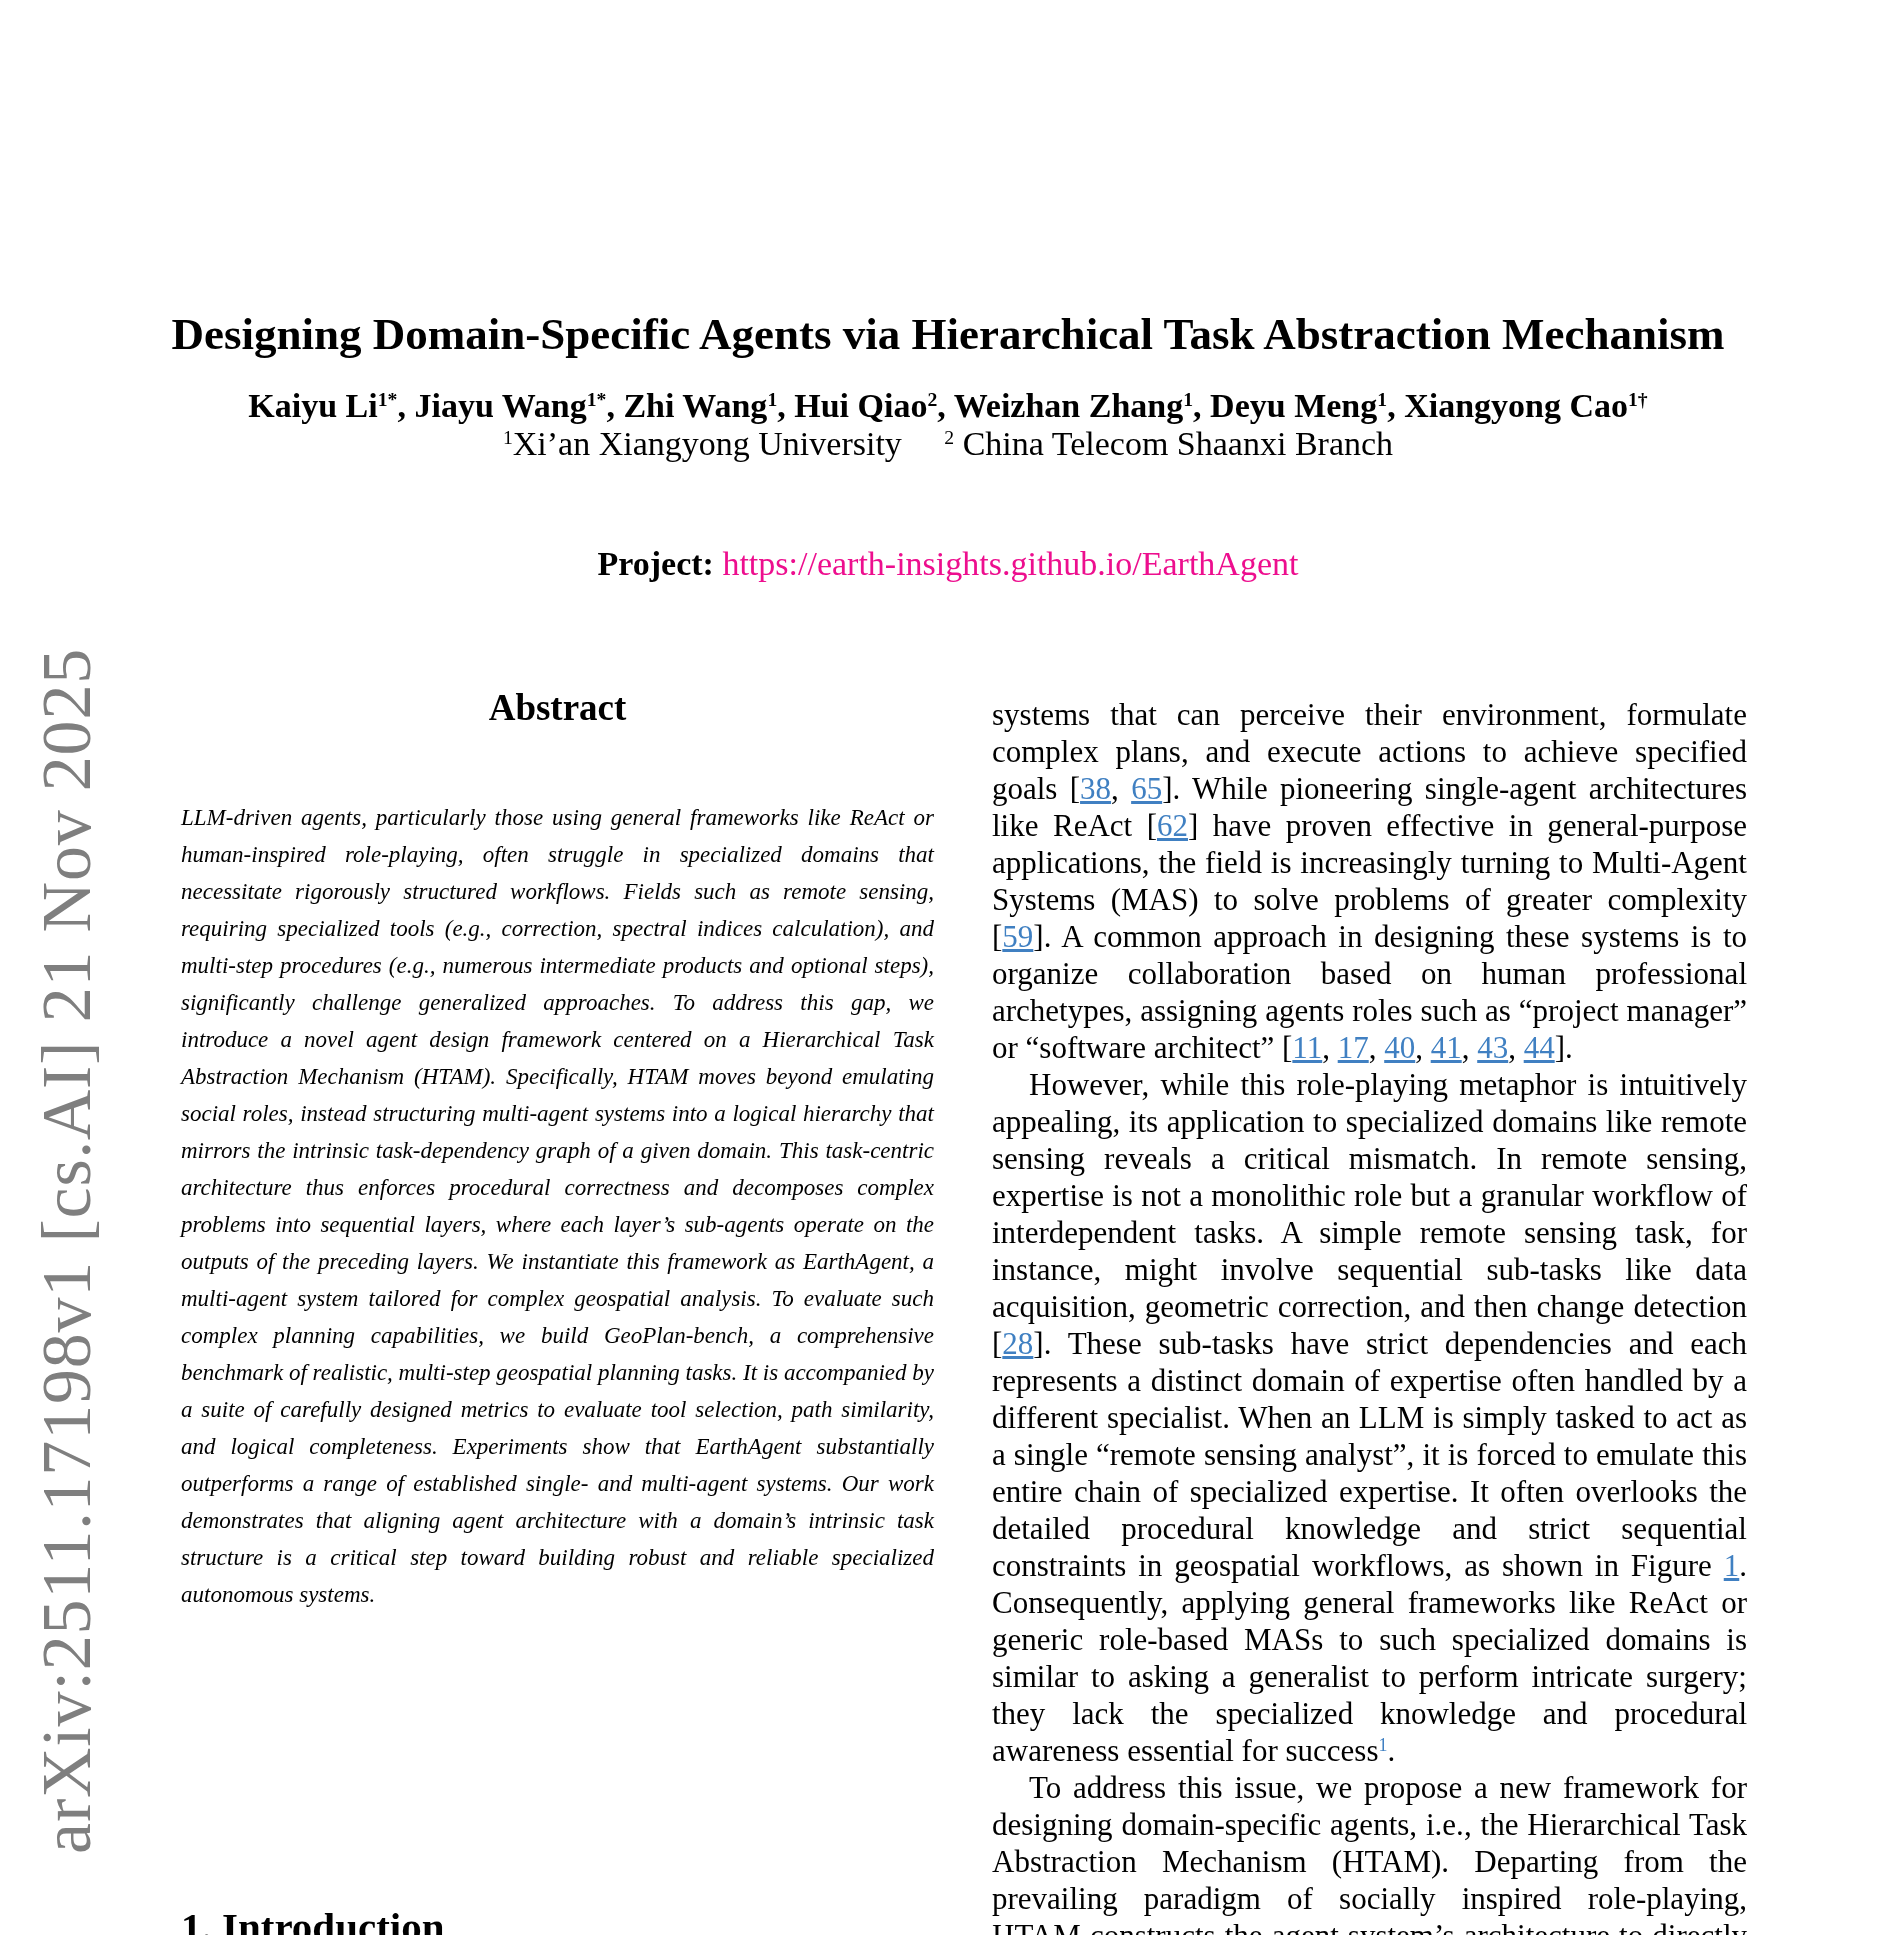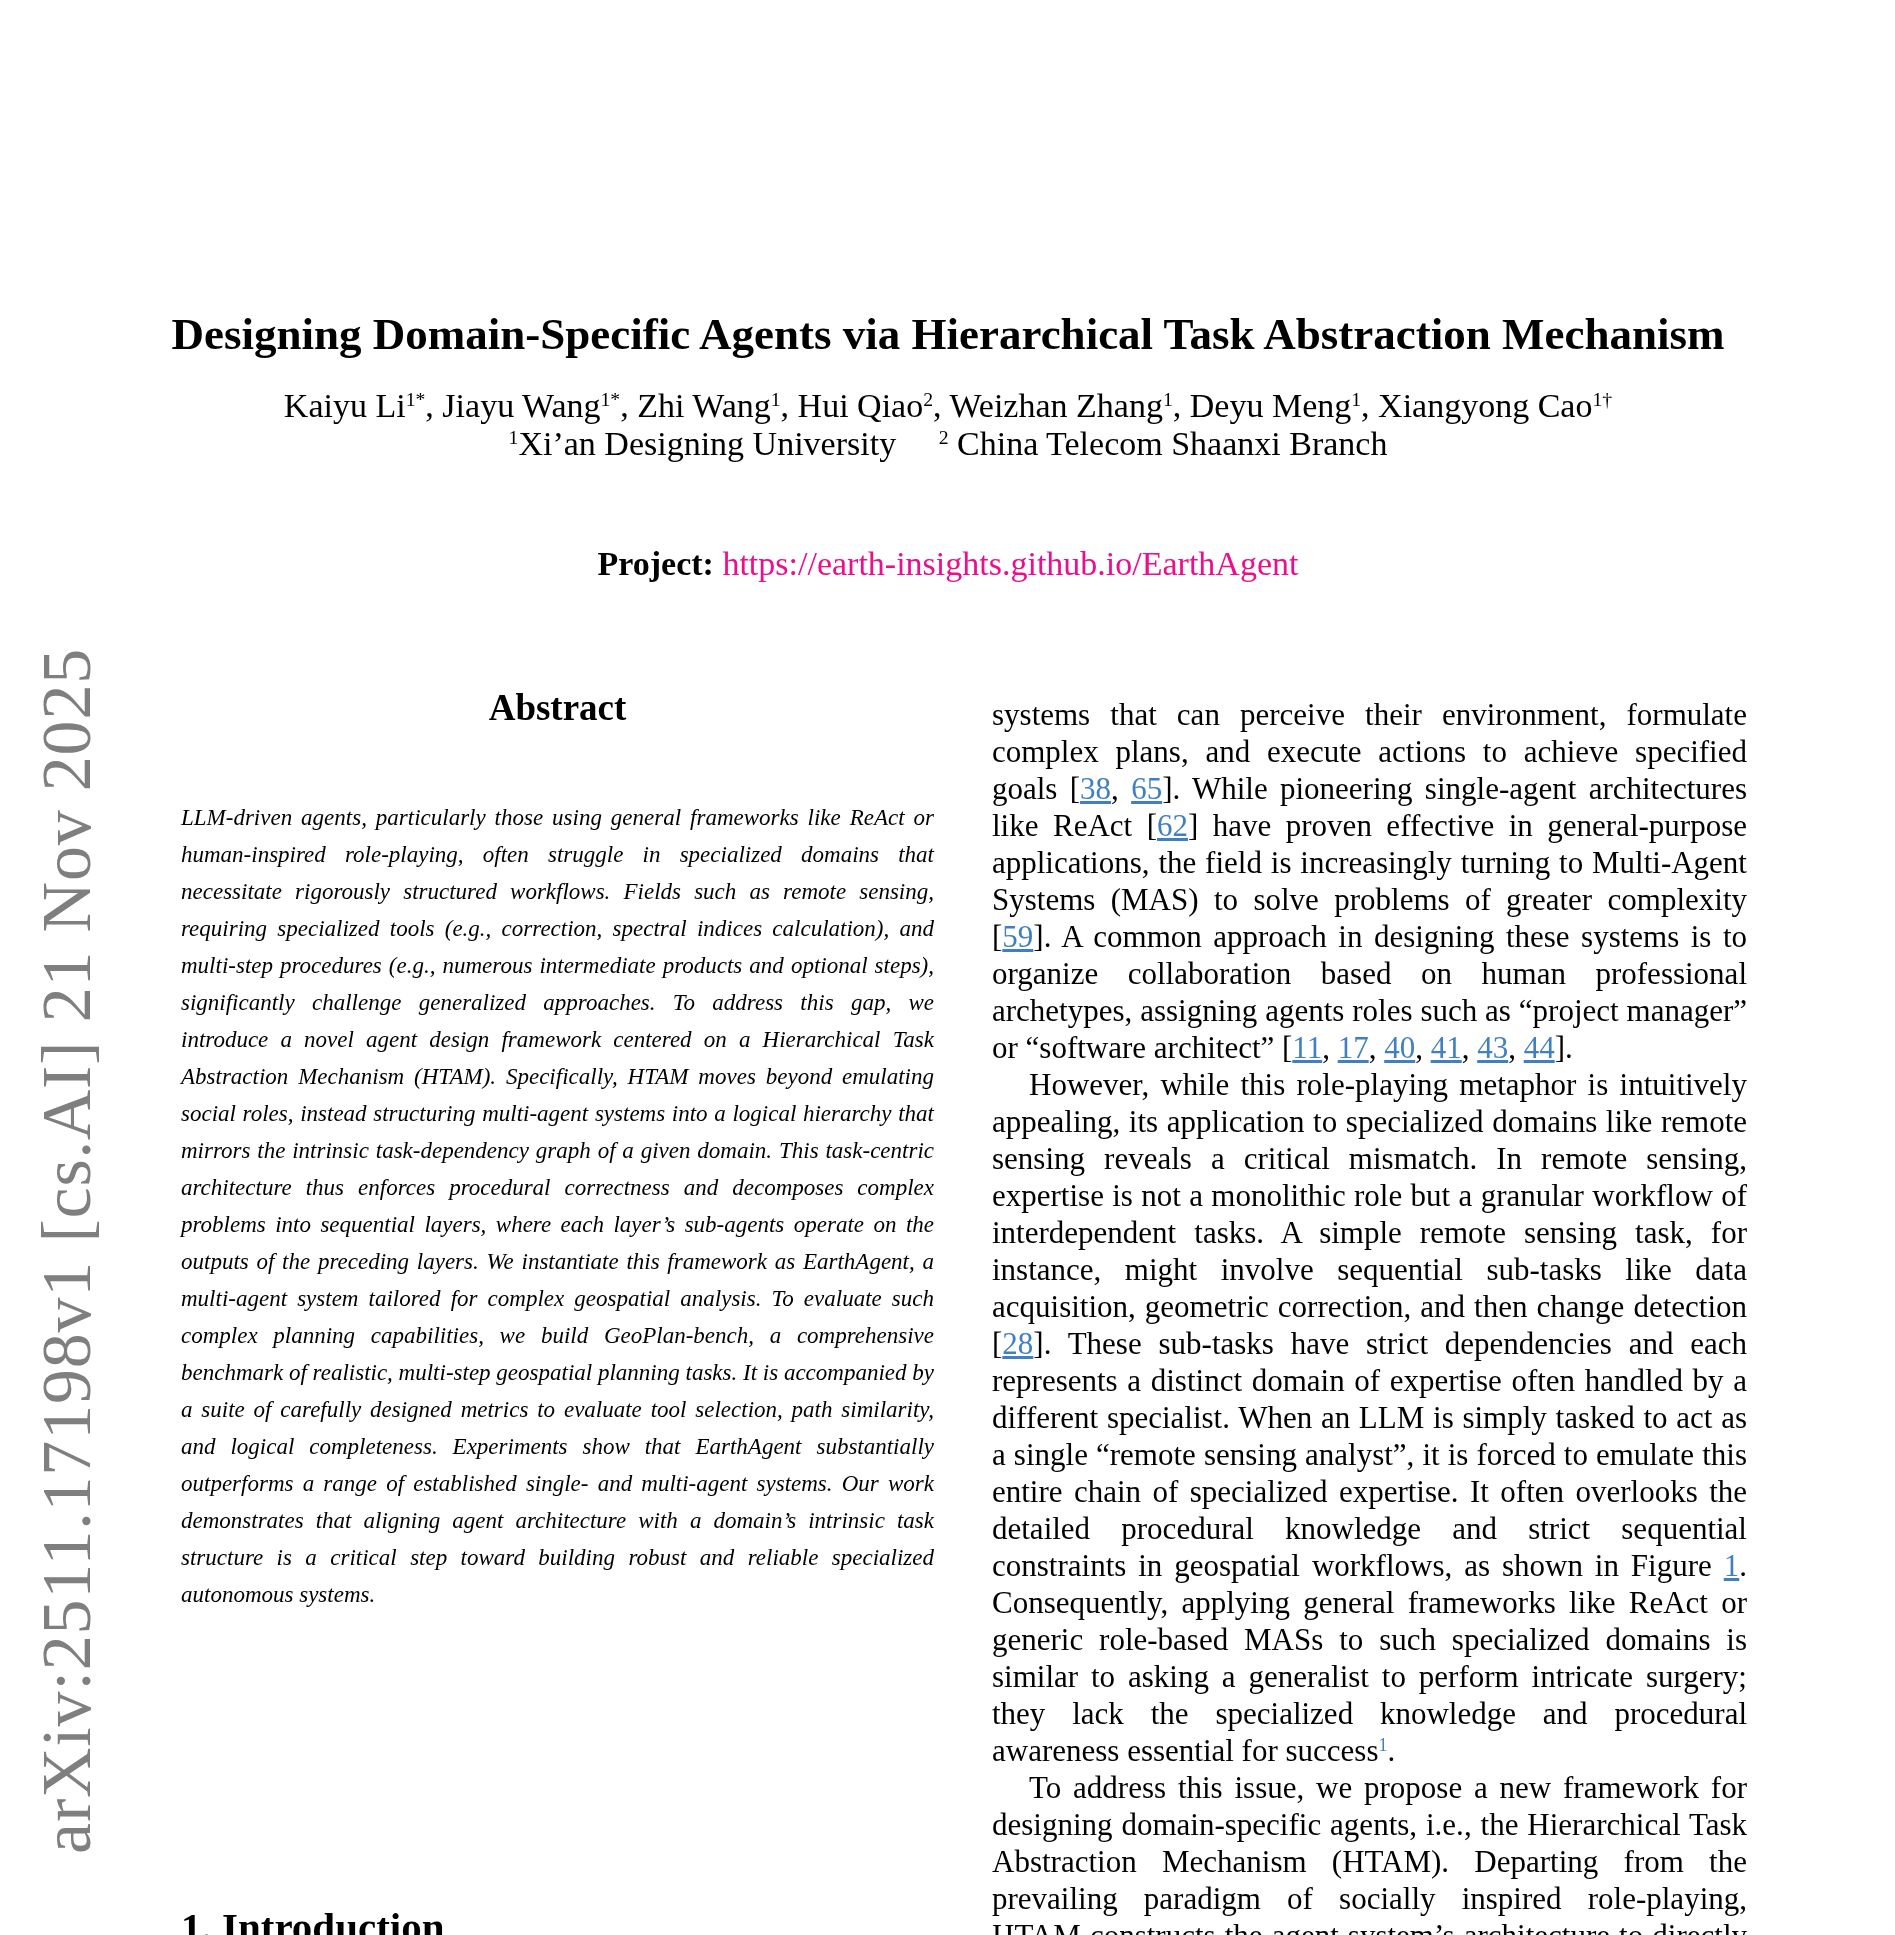--- a/index.html
+++ b/index.html
@@ -28,21 +28,21 @@
     letter-spacing:0.8px;
   }
 
   
   .paper-title{
     position:absolute;top:308px;left:0;width:100%;
     text-align:center;font-size:45px;font-weight:bold;
   }
   .authors-line{
     position:absolute;top:387px;left:0;width:100%;
-    text-align:center;font-size:34px;
+    text-align:center;font-size:34px;font-weight:bold;
   }
   .affil-line{
     position:absolute;top:425px;left:0;width:100%;
     text-align:center;font-size:34px;
   }
   .project-line{
     position:absolute;top:545px;left:0;width:100%;
     text-align:center;font-size:34px;
   }
   .project-label{font-weight:bold;}
@@ -87,21 +87,21 @@
 <body>
 
 <div class="page">
 
   <div class="arxiv-watermark">arXiv:2511.17198v1  [cs.AI]  21 Nov 2025</div>
 
   <h1 class="paper-title">Designing Domain-Specific Agents via Hierarchical Task Abstraction Mechanism</h1>
 
   <div class="authors-line"><span>Kaiyu Li</span><span class="seg-sup">1*</span><span>, Jiayu Wang</span><span class="seg-sup">1*</span><span>, Zhi Wang</span><span class="seg-sup">1</span><span>, Hui Qiao</span><span class="seg-sup">2</span><span>, Weizhan Zhang</span><span class="seg-sup">1</span><span>, Deyu Meng</span><span class="seg-sup">1</span><span>, Xiangyong Cao</span><span class="seg-sup">1†</span></div>
 
-  <div class="affil-line"><span class="seg-sup">1</span><span>Xi’an Designing University</span><span>&nbsp;&nbsp;&nbsp;&nbsp;&nbsp;</span><span class="seg-sup">2</span><span> China Telecom Shaanxi Branch</span></div>
+  <div class="affil-line"><span class="seg-sup">1</span><span>Xi’an Xiangyong University</span><span>&nbsp;&nbsp;&nbsp;&nbsp;&nbsp;</span><span class="seg-sup">2</span><span> China Telecom Shaanxi Branch</span></div>
 
   <div class="project-line">
     <span class="project-label">Project:</span>
     <span> </span>
     <a class="project-link" href="#">https://earth-insights.github.io/EarthAgent</a>
   </div>
 
   <div class="abstract-block">
     <div class="abstract-heading">Abstract</div>
     <div class="abstract-body">LLM-driven agents, particularly those using general frameworks like ReAct or human-inspired role-playing, often struggle in specialized domains that necessitate rigorously structured workflows. Fields such as remote sensing, requiring specialized tools (e.g., correction, spectral indices calculation), and multi-step procedures (e.g., numerous intermediate products and optional steps), significantly challenge generalized approaches. To address this gap, we introduce a novel agent design framework centered on a Hierarchical Task Abstraction Mechanism (HTAM). Specifically, HTAM moves beyond emulating social roles, instead structuring multi-agent systems into a logical hierarchy that mirrors the intrinsic task-dependency graph of a given domain. This task-centric architecture thus enforces procedural correctness and decomposes complex problems into sequential layers, where each layer’s sub-agents operate on the outputs of the preceding layers. We instantiate this framework as EarthAgent, a multi-agent system tailored for complex geospatial analysis. To evaluate such complex planning capabilities, we build GeoPlan-bench, a comprehensive benchmark of realistic, multi-step geospatial planning tasks. It is accompanied by a suite of carefully designed metrics to evaluate tool selection, path similarity, and logical completeness. Experiments show that EarthAgent substantially outperforms a range of established single- and multi-agent systems. Our work demonstrates that aligning agent architecture with a domain’s intrinsic task structure is a critical step toward building robust and reliable specialized autonomous systems.</div>

